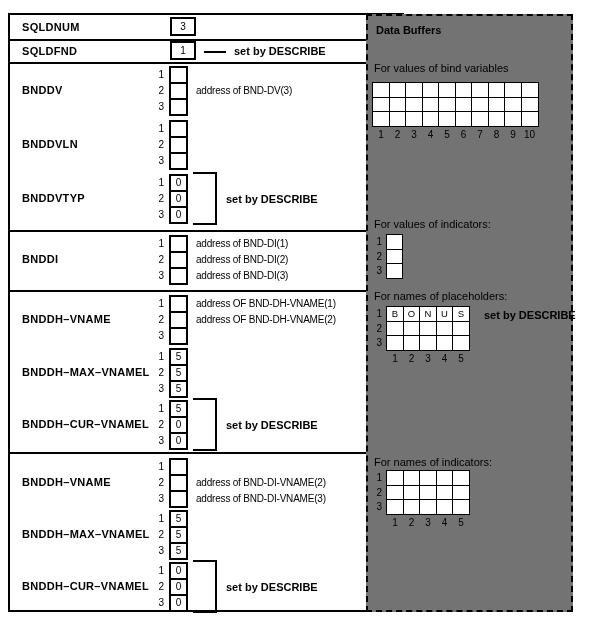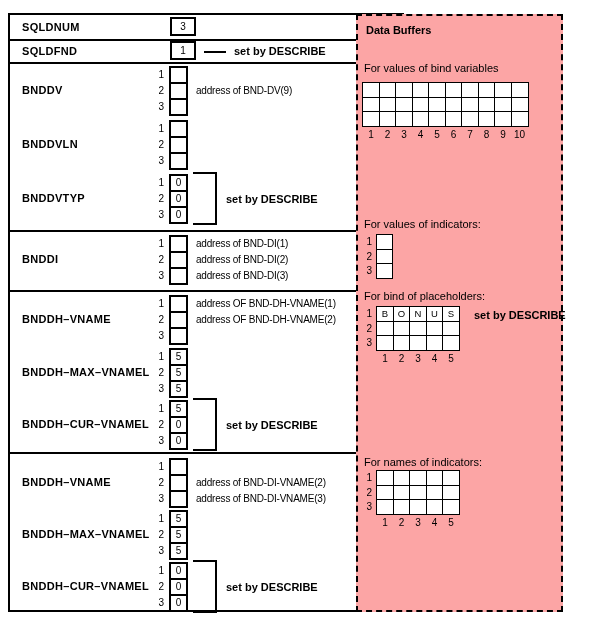--- a/index.html
+++ b/index.html
@@ -22,22 +22,22 @@
   .cellrow { position:absolute; left:0; width:100%; height:16px; }
   .rownum { position:absolute; left:136px; width:18px; text-align:right; font-size:10px; line-height:17px; }
   .vcell { position:absolute; left:159px; width:19px; height:18px; border:2px solid #000;
     text-align:center; font-size:10px; line-height:14px; background:#fff; }
   .addr { position:absolute; left:186px; font-size:10px; line-height:17px; white-space:nowrap; letter-spacing:-0.2px; }
   .bracket { position:absolute; left:183px; top:-2px; width:24px; height:53px;
     border-top:2px solid #000; border-right:2px solid #000; border-bottom:2px solid #000; }
   .group .gnote { left:216px; top:19px; }
 
   
-  .right-panel { position:absolute; left:356px; top:14px; width:207px; height:598px;
-    border:2px dashed #000; background:#fca5a5; }
+  .right-panel { position:absolute; left:366px; top:14px; width:207px; height:598px;
+    border:2px dashed #000; background:#737373; }
   .rp-title { position:absolute; left:8px; top:8px; font-weight:bold; font-size:11px; }
   .rp-caption { position:absolute; font-size:11px; white-space:nowrap; }
   .gridbox { position:absolute; }
   .grid-row { display:flex; align-items:flex-start; }
   .grid-row + .grid-row { margin-top:-1.5px; }
   .grid-row.collabels { margin-top:2px; }
   .grid-cell { display:inline-block; border:1.5px solid #000; text-align:center;
     font-size:9.5px; background:#fff; flex:0 0 auto; }
   .grid-cell + .grid-cell { margin-left:-1.5px; }
   .grid-row-label { display:inline-block; width:12px; margin-right:4px; text-align:right;
@@ -67,21 +67,21 @@
 
   <div class="group" style="top:51px">
     <span class="flabel">BNDDV</span>
     <div class="cellrow" style="top:0">
       <span class="rownum">1</span>
       <span class="vcell"></span>
     </div>
     <div class="cellrow" style="top:16px">
       <span class="rownum">2</span>
       <span class="vcell"></span>
-      <span class="addr">address of BND-DV(9)</span>
+      <span class="addr">address of BND-DV(3)</span>
     </div>
     <div class="cellrow" style="top:32px">
       <span class="rownum">3</span>
       <span class="vcell"></span>
     </div>
   </div>
 
   <div class="group" style="top:105px">
     <span class="flabel">BNDDVLN</span>
     <div class="cellrow" style="top:0">
@@ -307,21 +307,21 @@
       <div class="grid-row">
         <span class="grid-row-label" style="line-height: 16px;">2</span>
         <span class="grid-cell" style="width: 17px; height: 16px; line-height: 13px;"></span>
       </div>
       <div class="grid-row">
         <span class="grid-row-label" style="line-height: 16px;">3</span>
         <span class="grid-cell" style="width: 17px; height: 16px; line-height: 13px;"></span>
       </div>
     </div>
 
-  <span class="rp-caption" style="left:6px;top:274px">For bind of placeholders:</span>
+  <span class="rp-caption" style="left:6px;top:274px">For names of placeholders:</span>
   <div class="gridbox" style="left:2px;top:290px">
       <div class="grid-row">
         <span class="grid-row-label" style="line-height: 16px;">1</span>
         <span class="grid-cell" style="width: 18px; height: 16px; line-height: 13px;">B</span>
         <span class="grid-cell" style="width: 18px; height: 16px; line-height: 13px;">O</span>
         <span class="grid-cell" style="width: 18px; height: 16px; line-height: 13px;">N</span>
         <span class="grid-cell" style="width: 18px; height: 16px; line-height: 13px;">U</span>
         <span class="grid-cell" style="width: 18px; height: 16px; line-height: 13px;">S</span>
       </div>
       <div class="grid-row">

